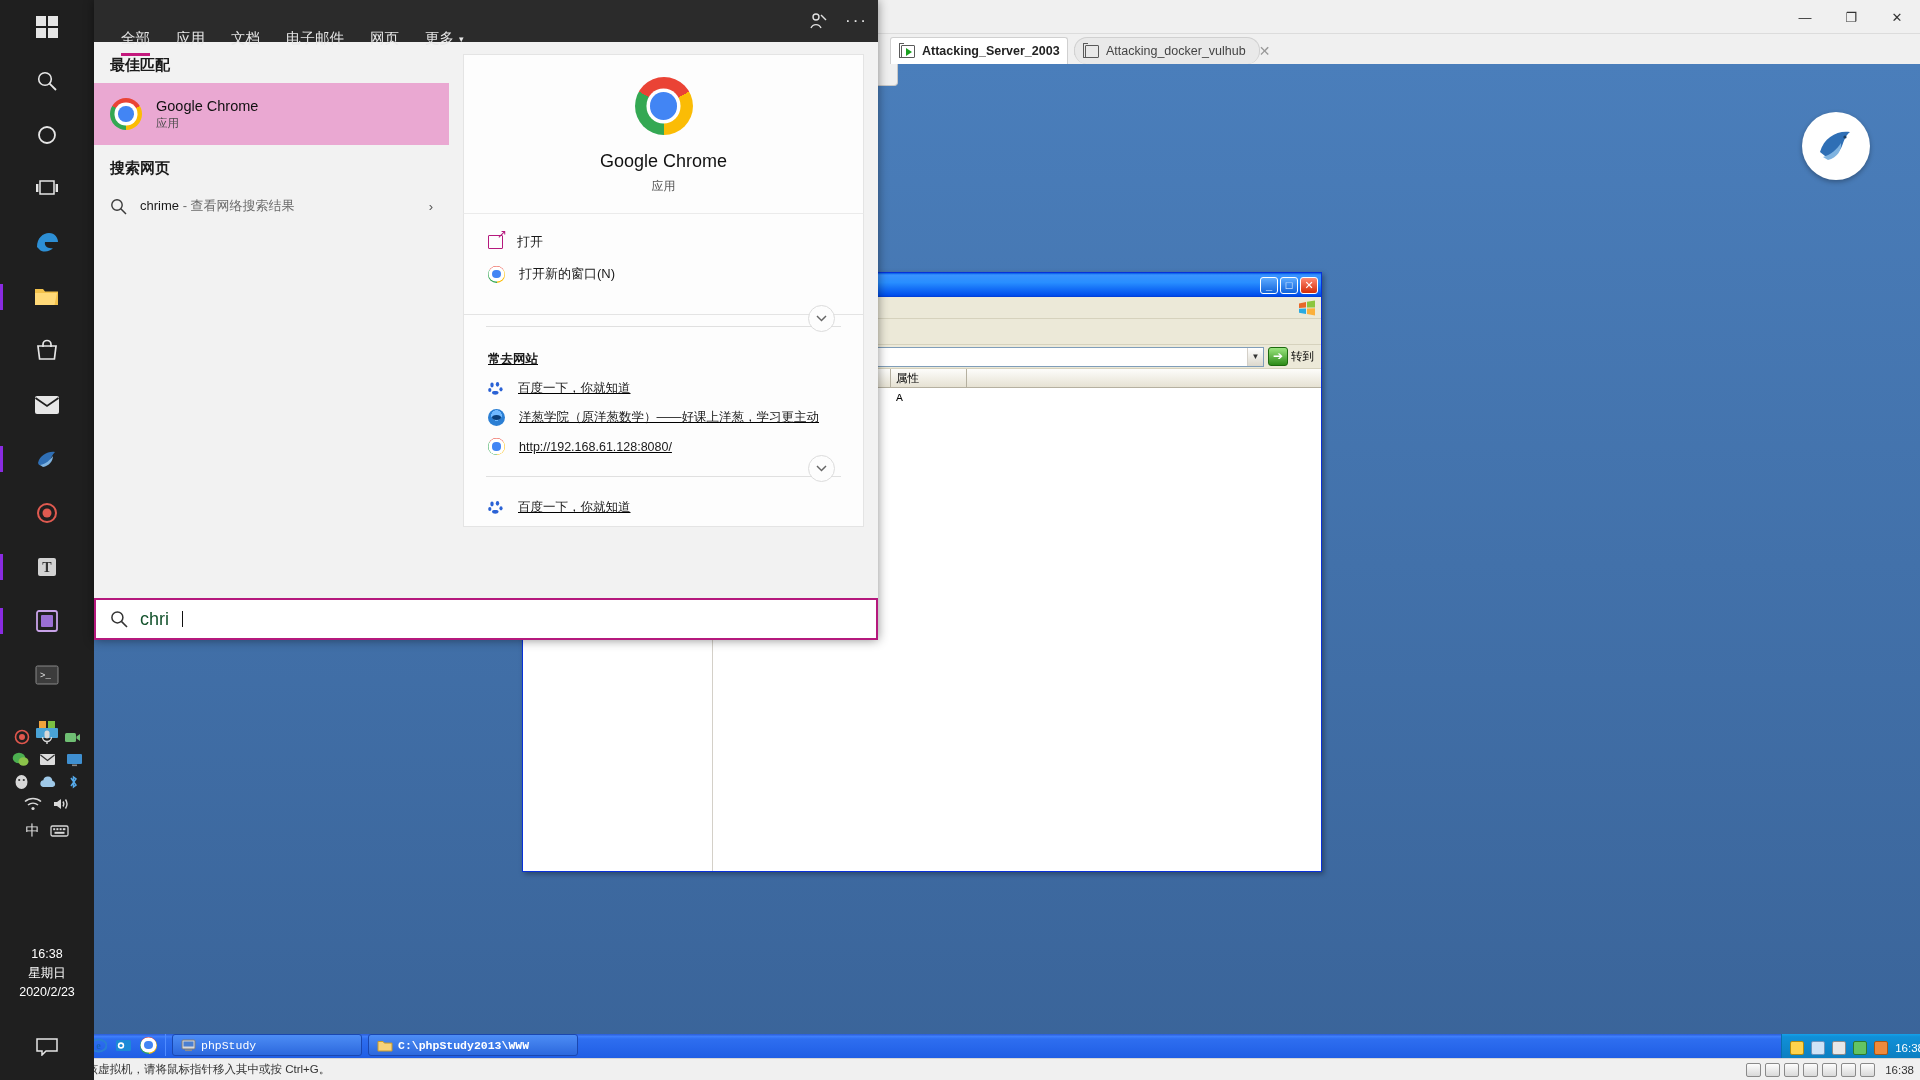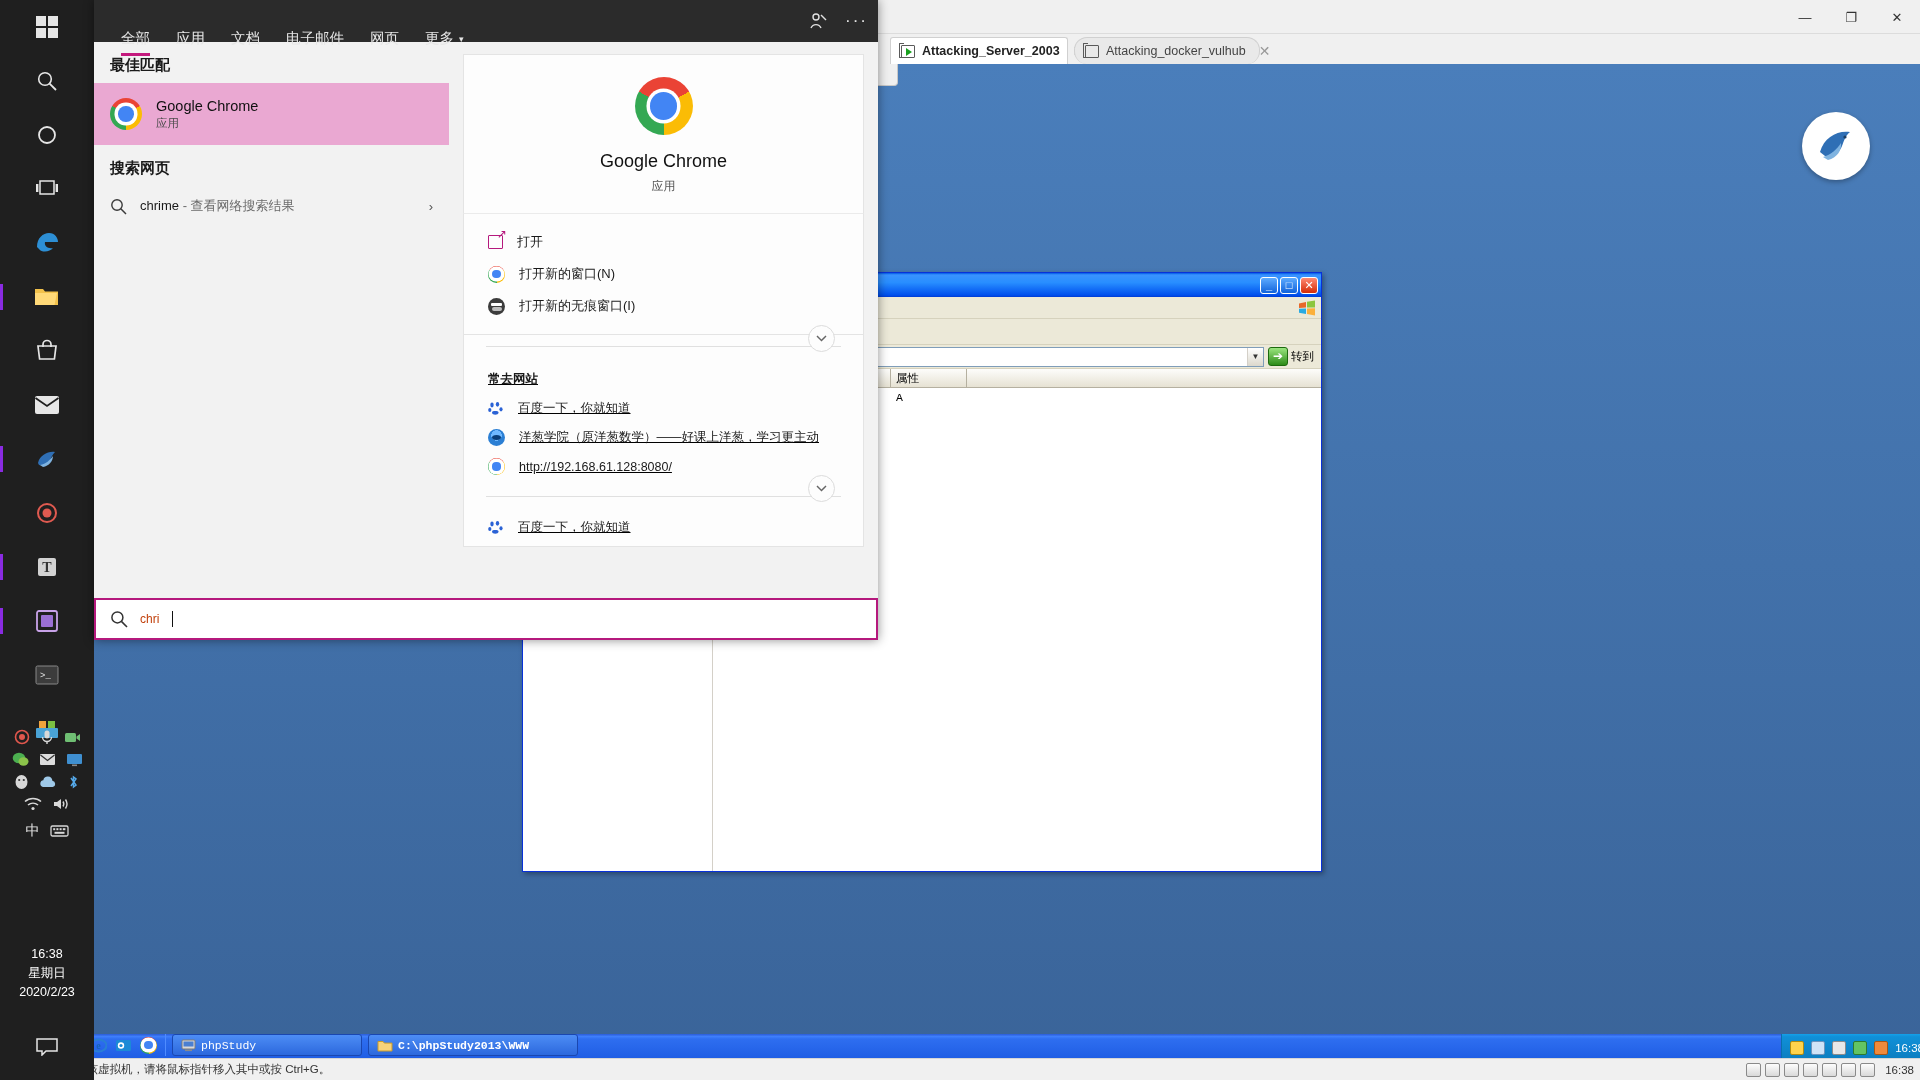--- a/index.html
+++ b/index.html
@@ -298,21 +298,21 @@
     display: flex; flex-direction: column; overflow: hidden;
   }
   .sf-card {
     background: #fdfdfd; border: 1px solid #e4e4e4; border-bottom: none;
     display: flex; flex-direction: column; align-items: center; padding: 22px 0 18px 0;
   }
   .sf-card-title { font-size: 18px; color: #111; margin-top: 16px; }
   .sf-card-sub { font-size: 12px; color: #555; margin-top: 6px; }
   .sf-actions {
     background: #fdfdfd; border: 1px solid #e4e4e4; border-top: 1px solid #ebebeb;
-    padding: 12px 0 12px 0; position: relative;
+    padding: 12px 0 24px 0; position: relative;
   }
   .sf-action {
     display: flex; align-items: center; gap: 14px; padding: 7px 24px;
     font-size: 13px; color: #1a1a1a;
   }
   .sf-divider-wrap {
     position: relative; height: 22px;
     background: #fdfdfd; border-left: 1px solid #e4e4e4; border-right: 1px solid #e4e4e4;
   }
   .sf-divider-wrap::before {
@@ -327,21 +327,21 @@
   .sf-sub { background: #fdfdfd; border: 1px solid #e4e4e4; border-top: none; border-bottom: none; padding: 6px 0 4px 0; text-decoration: underline; }
   .sf-sub-title { font-size: 12.5px; font-weight: bold; color: #1a1a1a; padding: 8px 24px 6px 24px; }
   .sf-site { display: flex; align-items: center; gap: 14px; padding: 6px 24px; font-size: 12.5px; color: #1a1a1a; }
   .sf-site .txt { overflow: hidden; white-space: nowrap; text-overflow: ellipsis; }
 
   .sf-searchbox {
     height: 42px; background: #fff; border: 2px solid #b5197d;
     display: flex; align-items: center; gap: 12px; padding: 0 14px;
     flex: none;
   }
-  .sf-searchbox .val { font-size: 12px; color: #c2410c; }
+  .sf-searchbox .val { font-size: 18px; color: #14532d; }
   .caret-bar {
     display: inline-block; width: 1px; height: 16px; background: #111;
     vertical-align: -3px; margin-left: 1px;
   }
 
   
   .chrome-logo { position: relative; border-radius: 50%; overflow: hidden; flex: none; }
   .chrome-logo .q1, .chrome-logo .q2, .chrome-logo .q3 { position: absolute; inset: 0; }
   .chrome-logo .q1 { background: conic-gradient(from -60deg, #ea4335 0deg 120deg, transparent 120deg); }
   .chrome-logo .q2 { background: conic-gradient(from 60deg, #fbbc05 0deg 120deg, transparent 120deg); }
@@ -830,24 +830,20 @@
           </div>
           <div class="sf-action">
             <span class="chrome-logo" style="width:17px;height:17px;">
               <span class="q1"></span>
                 <span class="q2"></span>
                 <span class="q3"></span>
                 <span class="ring"></span>
             </span>
             <span>打开新的窗口(N)</span>
           </div>
-          <div class="sf-action">
-            <span class="incognito"></span>
-            <span>打开新的无痕窗口(I)</span>
-          </div>
         </div>
 
         <div class="sf-divider-wrap">
           <span class="sf-chevcircle">
             <svg width="11" height="7" viewBox="0 0 11 7">
                 <path d="M1 1 L5.5 5.6 L10 1" fill="none" stroke="#666" stroke-width="1.4"></path>
               </svg>
           </span>
         </div>
 

